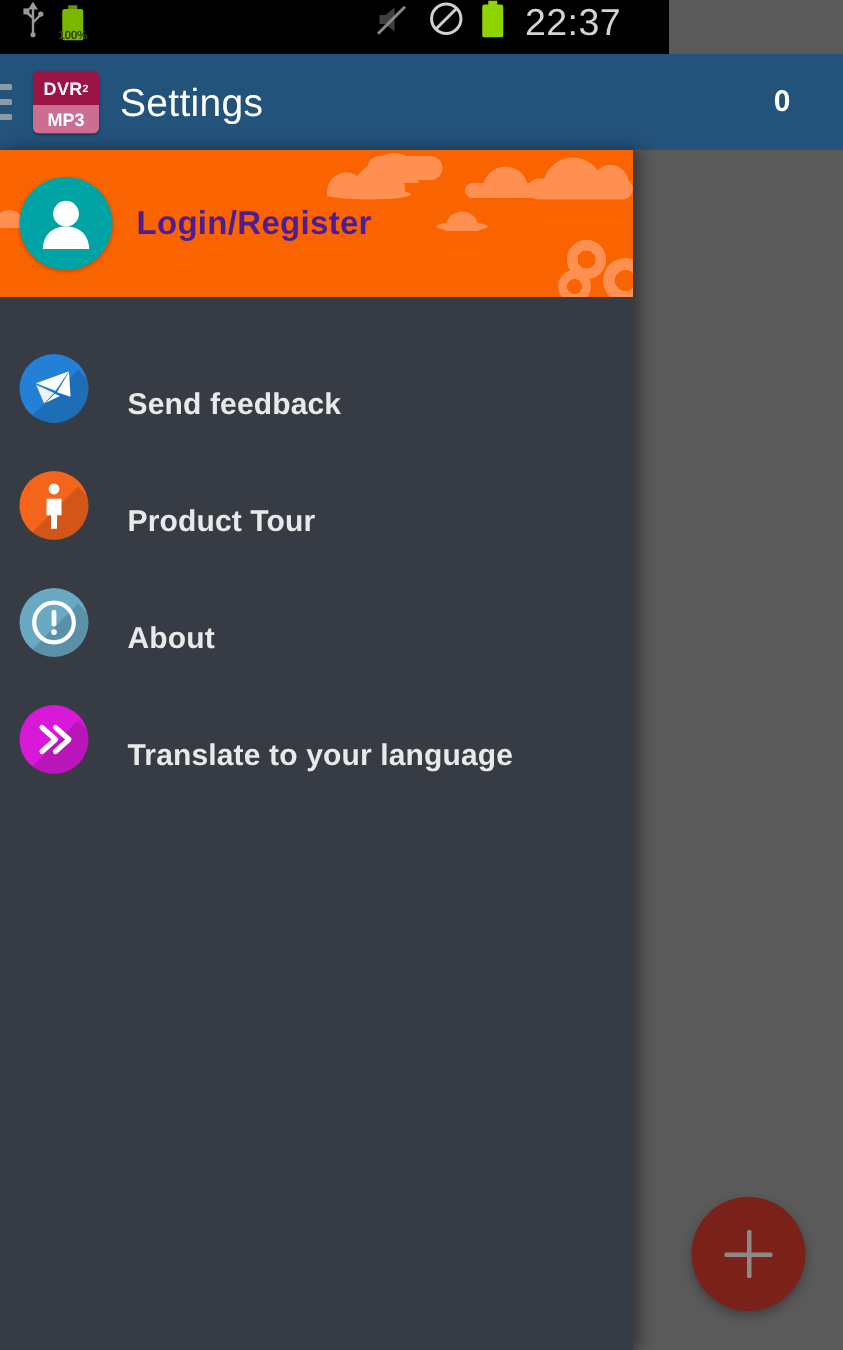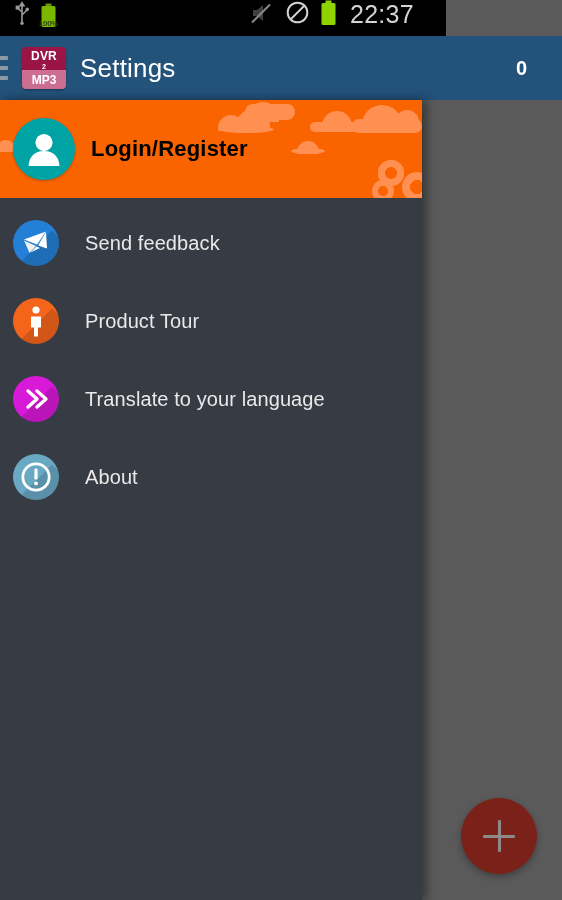--- a/index.html
+++ b/index.html
@@ -40,21 +40,21 @@
   }
   #drawer-toggle i { display: block; width: 22px; height: 4px; background: #8c9aa6; border-radius: 1px; }
   #app-icon {
     width: 44px; height: 42px; margin-left: 12px;
     border-radius: 4px; overflow: hidden;
     display: flex; flex-direction: column;
     box-shadow: 0 1px 2px rgba(0,0,0,.35);
   }
   #app-icon .ai-top {
     flex: 1.25; background: #9b1446; color: #fff;
-    display: flex; flex-direction: column; align-items: center; justify-content: flex-end;
+    display: flex; flex-direction: row; align-items: center; justify-content: center;
     line-height: 1;
   }
   #app-icon .ai-top .dvr { font-size: 12px; font-weight: bold; letter-spacing: .2px; }
   #app-icon .ai-top .two { font-size: 7px; font-weight: bold; margin-top: 1px; }
   #app-icon .ai-bot {
     flex: 1; background: #cb6e91; color: #fff; font-size: 12px; font-weight: bold;
     display: flex; align-items: center; justify-content: center;
   }
   #action-title {
     color: #ffffff; font-size: 26px; margin-left: 14px; letter-spacing: .2px;
@@ -87,28 +87,28 @@
   }
   #avatar {
     position: relative; z-index: 3;
     width: 62px; height: 62px; border-radius: 50%;
     background: #00a3a3; margin-left: 13px; flex: 0 0 auto;
     display: flex; align-items: center; justify-content: center;
     box-shadow: 0 1px 3px rgba(0,0,0,.25);
   }
   #drawer-header-label {
     position: relative; z-index: 3;
-    color: #000000; font-size: 22px; font-weight: bold;
+    color: #4c1d95; font-size: 22px; font-weight: bold;
     margin-left: 16px; letter-spacing: .2px;
   }
 
   
   #drawer-list { padding-top: 6px; }
   .drawer-item {
-    display: flex; align-items: center; height: 78px; padding-left: 13px;
+    display: flex; align-items: flex-end; height: 78px; padding-left: 13px; font-weight: bold;
   }
   .item-icon {
     width: 46px; height: 46px; border-radius: 50%; flex: 0 0 auto;
     position: relative; overflow: hidden;
     display: flex; align-items: center; justify-content: center;
   }
   .item-icon .shadow {
     position: absolute; right: -16px; bottom: -20px;
     width: 46px; height: 46px; background: rgba(0,0,0,.14);
     transform: rotate(45deg);
@@ -256,44 +256,44 @@
           <span class="shadow"></span>
           <svg width="22" height="32" viewBox="0 0 22 32">
             <circle cx="11" cy="5" r="3.6" fill="#ffffff"></circle>
             <path d="M6 11.5 h10 v11 h-3 v9 h-4 v-9 h-3 Z" fill="#ffffff"></path>
           </svg>
         </span>
         <span class="item-label">Product Tour</span>
       </div>
 
       <div class="drawer-item">
+        <span class="item-icon" style="background:#6aa9c4;">
+          <span class="shadow"></span>
+          <svg width="34" height="34" viewBox="0 0 34 34">
+            <circle cx="17" cy="17" r="13.2" fill="none" stroke="#ffffff" stroke-width="2.8"></circle>
+            <rect x="15.4" y="8.6" width="3.2" height="11" rx="1.4" fill="#ffffff"></rect>
+            <circle cx="17" cy="23.4" r="1.9" fill="#ffffff"></circle>
+          </svg>
+        </span>
+        <span class="item-label">About</span>
+      </div>
+
+      <div class="drawer-item">
         <span class="item-icon" style="background:#d819d8;">
           <span class="shadow"></span>
           <svg width="28" height="26" viewBox="0 0 28 26">
             <g fill="none" stroke="#ffffff" stroke-width="3.4" stroke-linecap="round" stroke-linejoin="round">
               <polyline points="6,5 15,13 6,21"></polyline>
               <polyline points="15,5 24,13 15,21"></polyline>
             </g>
           </svg>
         </span>
         <span class="item-label">Translate to your language</span>
       </div>
 
-      <div class="drawer-item">
-        <span class="item-icon" style="background:#6aa9c4;">
-          <span class="shadow"></span>
-          <svg width="34" height="34" viewBox="0 0 34 34">
-            <circle cx="17" cy="17" r="13.2" fill="none" stroke="#ffffff" stroke-width="2.8"></circle>
-            <rect x="15.4" y="8.6" width="3.2" height="11" rx="1.4" fill="#ffffff"></rect>
-            <circle cx="17" cy="23.4" r="1.9" fill="#ffffff"></circle>
-          </svg>
-        </span>
-        <span class="item-label">About</span>
-      </div>
-
     </div>
   </div>
 
   <div id="fab">
     <span class="plus-h"></span>
     <span class="plus-v"></span>
   </div>
 
 </div>
 

